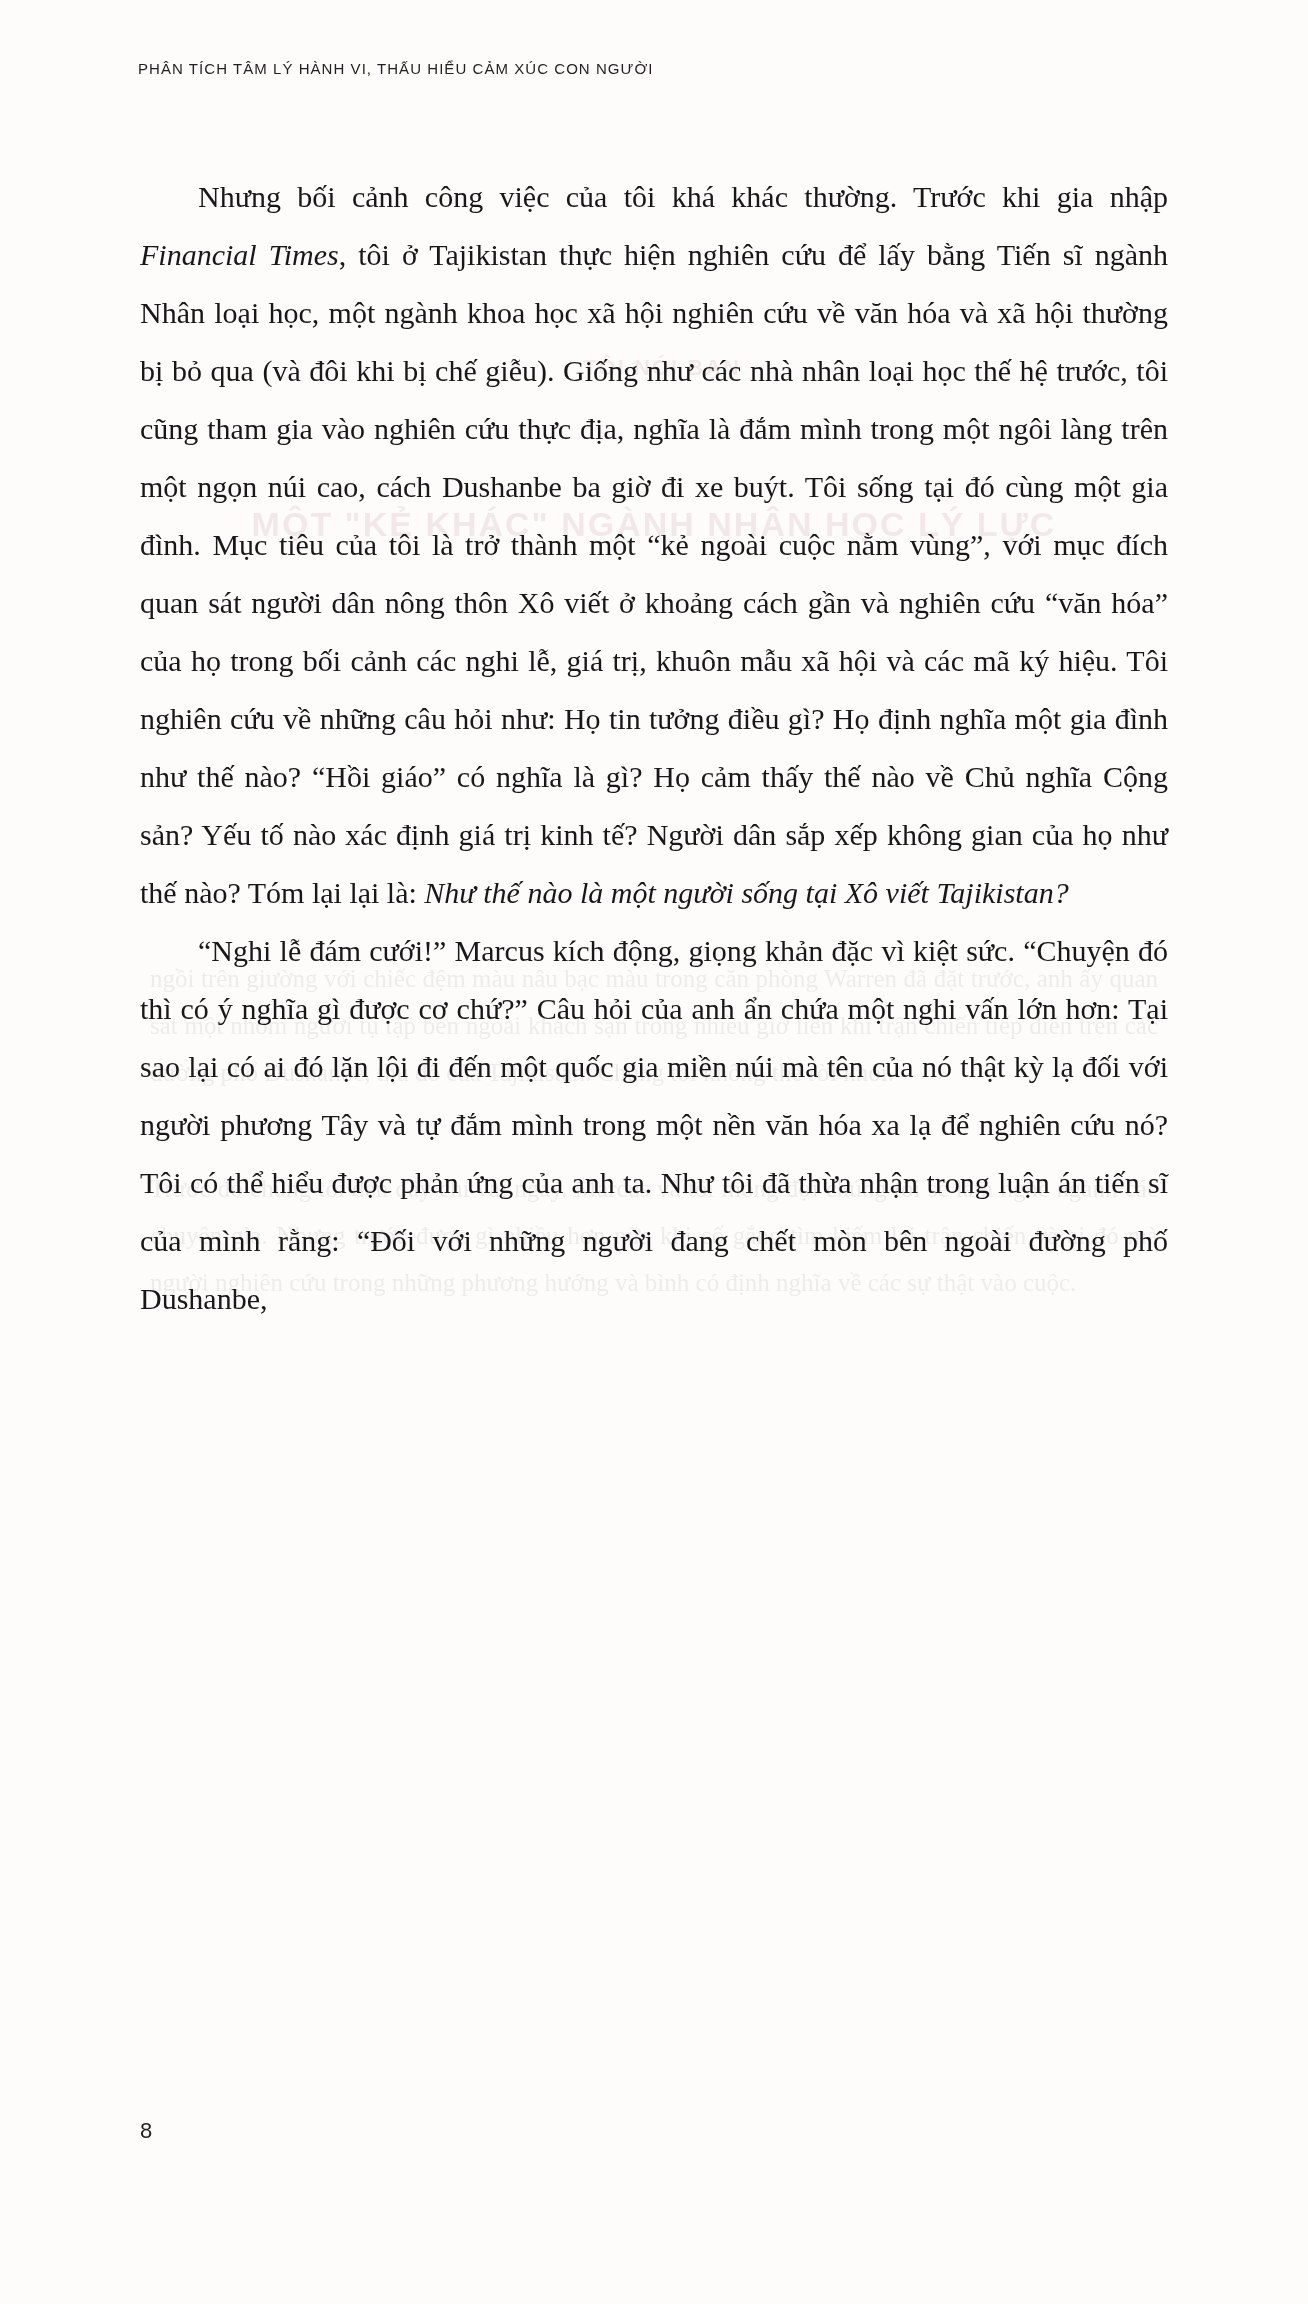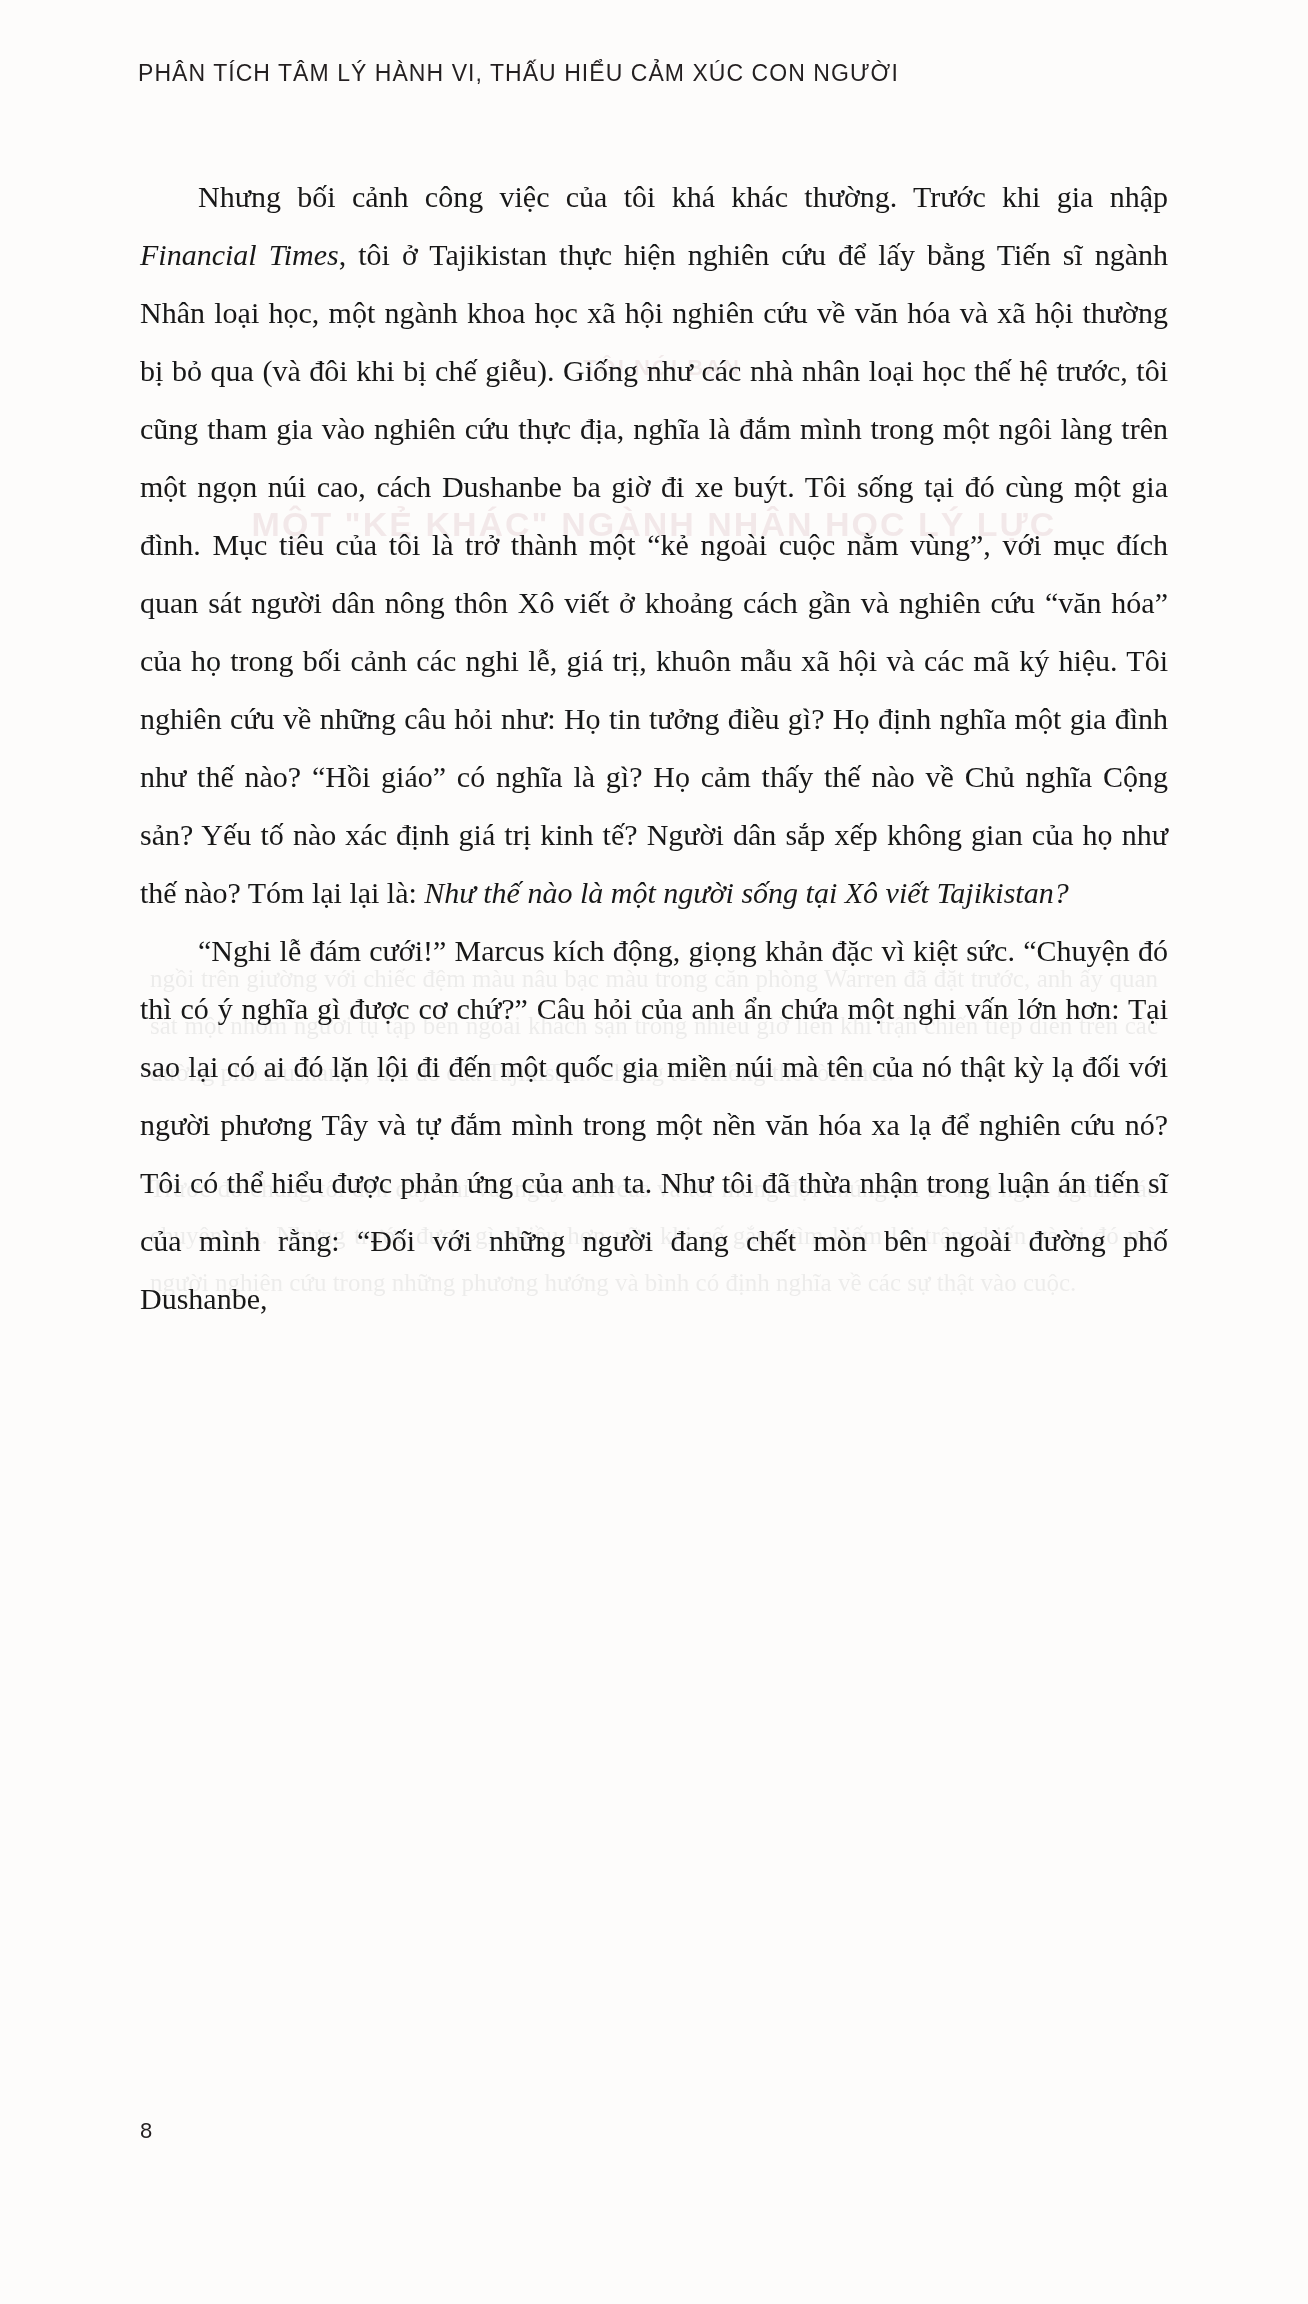--- a/index.html
+++ b/index.html
@@ -53,21 +53,21 @@
   }
   .ghost-p1 { top: 955px; }
   .ghost-p2 { top: 1165px; }
 
   .running-head {
     position: absolute;
     top: 60px;
     left: 138px;
     right: 138px;
     font-family: "Liberation Sans", sans-serif;
-    font-size: 23px;
+    font-size: 15px;
     letter-spacing: 1.05px;
     color: #231f20;
     white-space: nowrap;
   }
 
   .body-text {
     position: absolute;
     top: 168px;
     left: 140px;
     width: 1028px;

